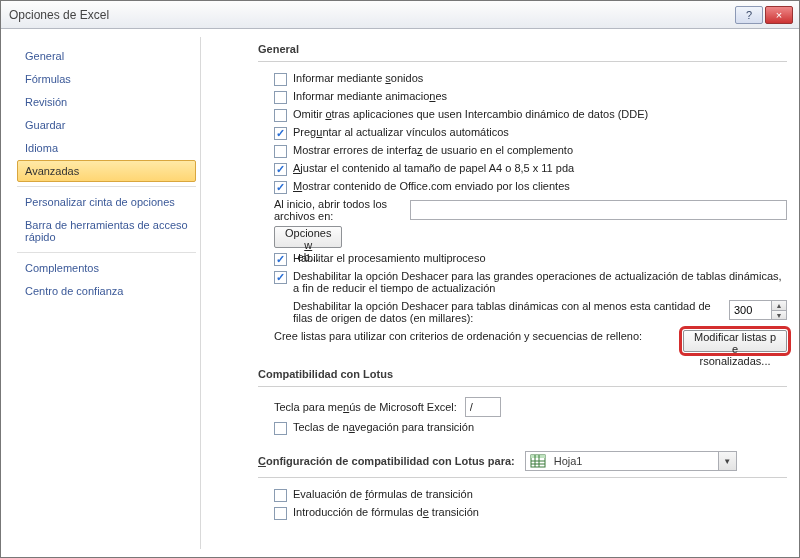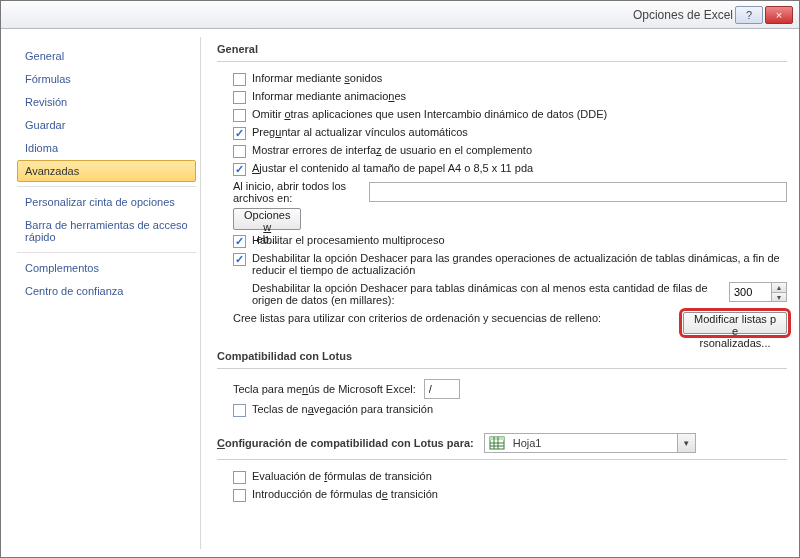--- a/index.html
+++ b/index.html
@@ -1,24 +1,24 @@
 <!DOCTYPE html>
 <html><head>
 <meta charset="utf-8">
 <style>
   * { box-sizing: border-box; margin: 0; padding: 0; }
   body { font-family: "Segoe UI", Tahoma, sans-serif; font-size: 11px; color: #222; background: #fff; width: 800px; height: 558px; overflow: hidden; border: 1px solid #777; }
   
-  .titlebar { height: 28px; background: linear-gradient(#fdfdfd,#e9ecf1); border-bottom: 1px solid #b5b9c2; display: flex; align-items: center; padding: 0 6px; text-align: right; }
+  .titlebar { height: 28px; background: linear-gradient(#fdfdfd,#e9ecf1); border-bottom: 1px solid #b5b9c2; display: flex; align-items: center; padding: 0 6px; }
   .titlebar .title { flex: 1; padding-left: 2px; font-size: 12px; color: #444; }
   .titlebar .tb-btn { width: 28px; height: 18px; margin-left: 2px; display:flex; align-items:center; justify-content:center; font-size:11px; }
   .tb-help { background: linear-gradient(#f0f4fb,#d6def0); border:1px solid #8c99b5; color:#3b4b6b; border-radius:2px; }
   .tb-close { background: linear-gradient(#e88,#c33); border:1px solid #933; color:#fff; border-radius:2px; }
   
-  .body { display:flex; height: calc(100% - 28px); }
+  .body { display:flex; height: calc(100% - 28px); gap: 41px; }
   .sidebar { width: 192px; padding: 8px 4px 8px 8px; border-right: 1px solid #d9d9d9; margin:8px 0 8px 8px; background:#fff; }
   .sidebar-item { padding: 5px 8px; color:#3b5998; cursor:pointer; margin-bottom:1px; }
   .sidebar-sep { height:1px; background:#e0e0e0; margin:4px 0; }
   .sidebar-item.selected { background: linear-gradient(#ffe9a6,#ffd673); border:1px solid #d9a63e; color:#333; border-radius:2px; padding:4px 7px; }
   
   .content { flex:1; padding: 10px 12px 8px 16px; overflow:hidden; }
   .group-title { color:#3b3b3b; font-weight:bold; padding: 4px 0 6px 0; border-bottom:1px solid #d0d0d0; margin-bottom:8px; font-size:11px; }
   
   .chk-row { display:flex; align-items:flex-start; gap:6px; padding: 2px 0 2px 16px; }
   .chk { width:13px; height:13px; border:1px solid #8a9cb2; background:#fff; display:inline-flex; align-items:center; justify-content:center; flex-shrink:0; margin-top:1px; }
@@ -92,20 +92,24 @@
       <span class="chk-label"><span>Preg</span><span class="u">u</span><span>ntar al actualizar vínculos automáticos</span></span>
     </div>
     <div class="chk-row">
       <span class="chk"></span>
       <span class="chk-label"><span>Mostrar errores de interfa</span><span class="u">z</span><span> de usuario en el complemento</span></span>
     </div>
     <div class="chk-row">
       <span class="chk checked"></span>
       <span class="chk-label"><span></span><span class="u">A</span><span>justar el contenido al tamaño de papel A4 o 8,5 x 11 pda</span></span>
     </div>
+    <div class="chk-row">
+      <span class="chk checked"></span>
+      <span class="chk-label"><span></span><span class="u">M</span><span>ostrar contenido de Office.com enviado por los clientes</span></span>
+    </div>
 
     <div class="row">
       <span style="width:128px">Al inicio, abrir todos los archivos en:</span>
       <input class="textbox" style="flex: 1 1 0%;" value="">
     </div>
 
     <div class="row">
       <button class="btn">
           <span>Opciones </span>
           <span class="u">w</span>

